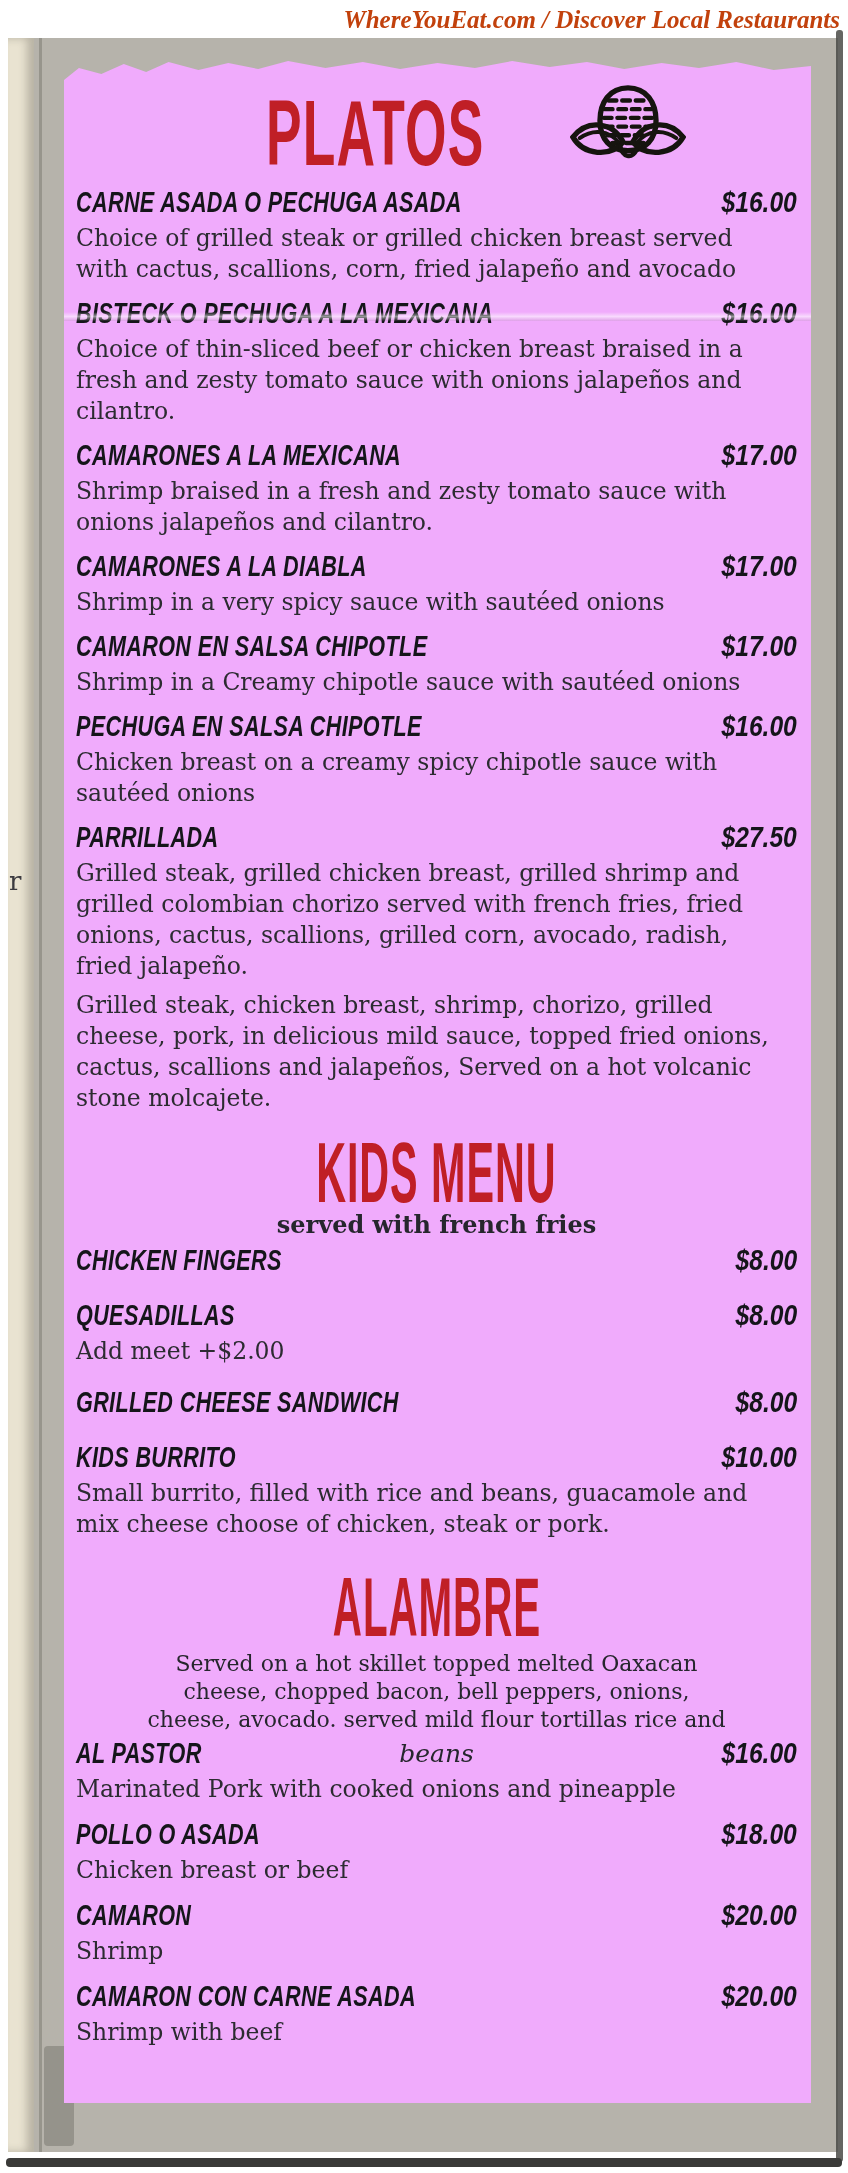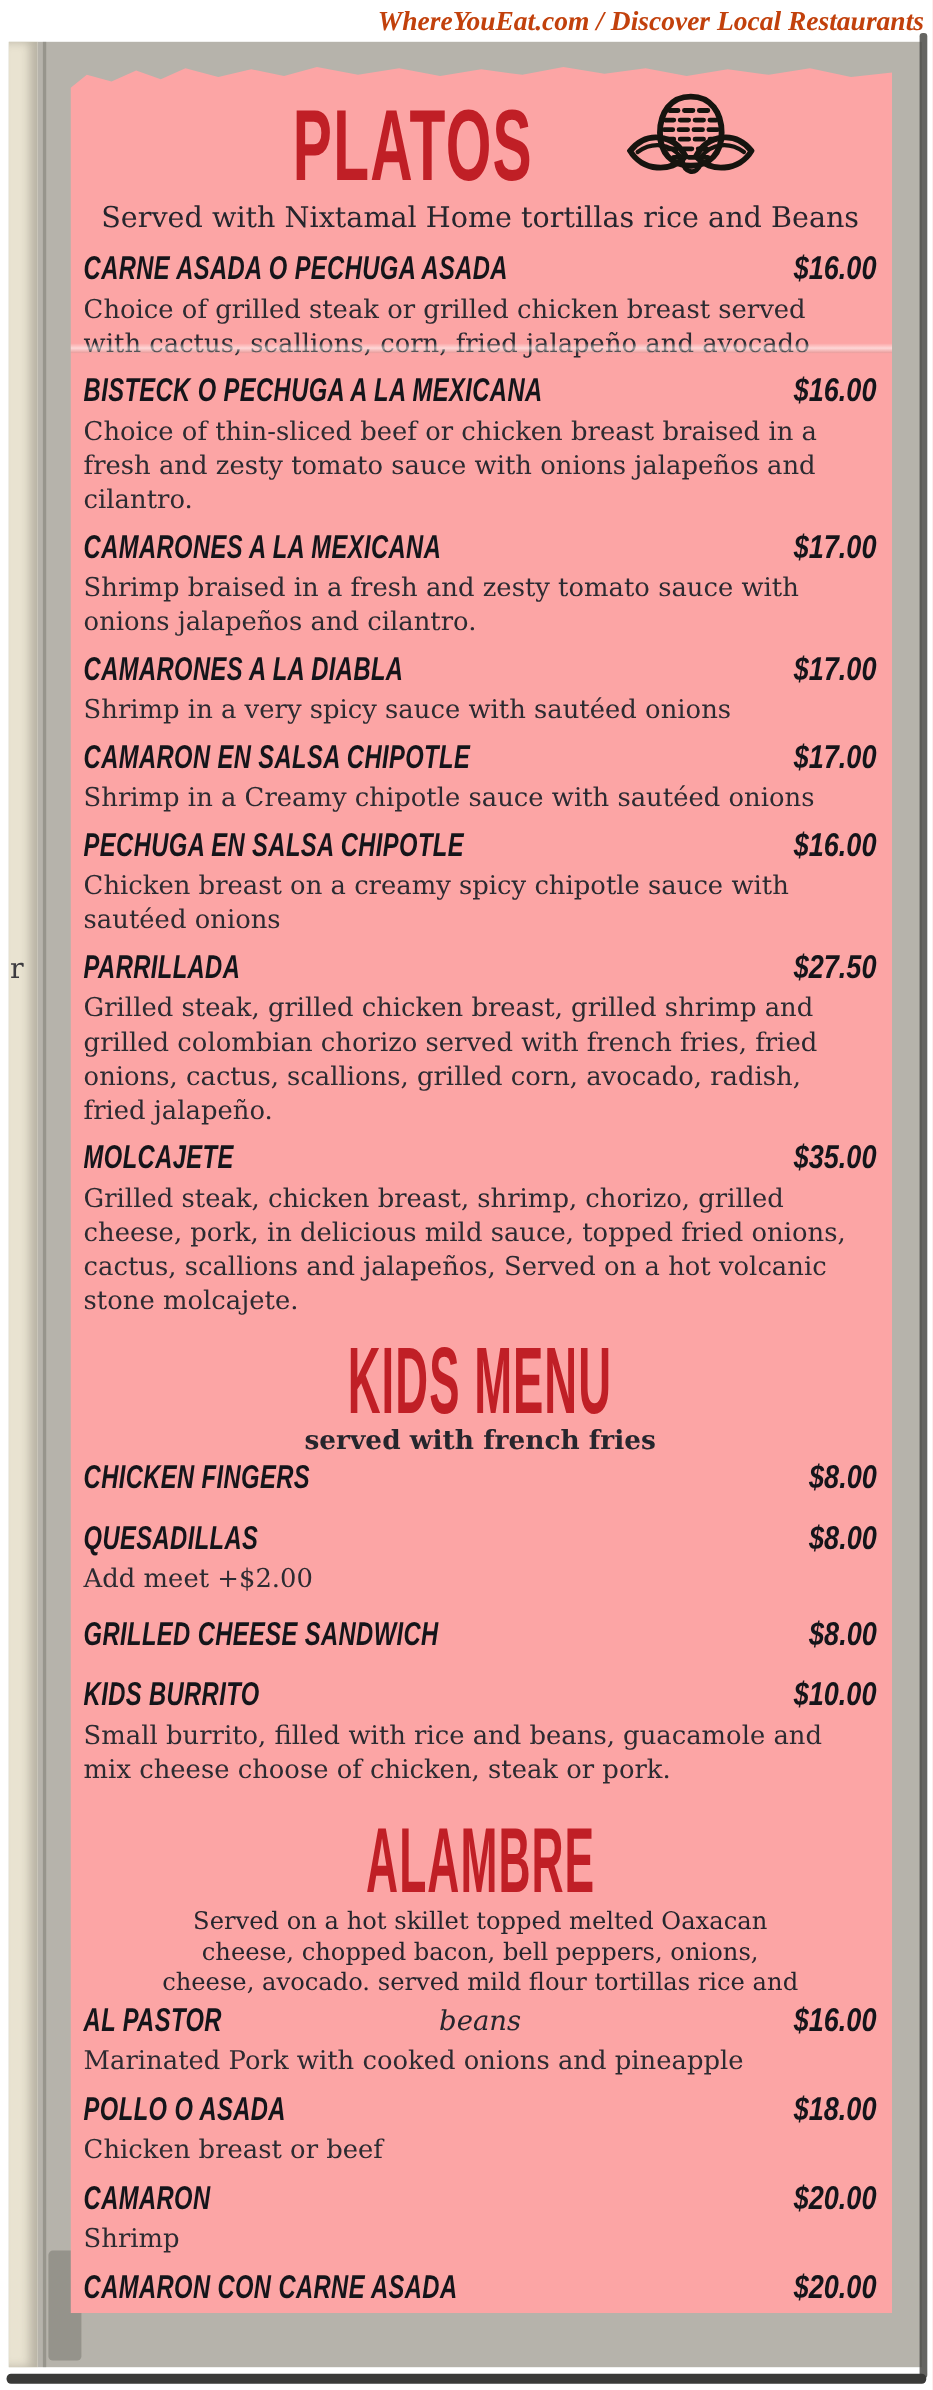--- a/index.html
+++ b/index.html
@@ -41,21 +41,21 @@
     position:absolute;left:36px;top:2008px;width:30px;height:100px;
     background:#8f8d85;border-radius:4px;opacity:.85;
   }
   .margin-note{
     position:absolute;left:1px;top:828px;
     font-family:"DejaVu Serif",serif;font-size:26px;color:#3c3b40;
   }
   
   .paper{
     position:absolute;left:56px;top:16px;width:747px;height:2049px;
-    background:#fca5a5;
+    background:#f0abfc;
     clip-path:polygon(0 26px,2% 14px,5% 20px,8% 10px,11% 18px,14% 8px,18% 16px,22% 9px,26% 15px,30% 7px,35% 14px,40% 8px,45% 15px,50% 9px,55% 14px,60% 7px,65% 13px,70% 8px,75% 15px,80% 9px,85% 14px,90% 8px,95% 16px,100% 12px,100% 100%,0 100%);
   }
   .fold{
     position:absolute;left:0;top:258px;width:100%;height:9px;
     background:linear-gradient(to bottom,rgba(255,255,255,0),rgba(255,255,255,.55),rgba(70,66,55,.10));
     pointer-events:none;
   }
   .content{position:relative;padding:34px 14px 0 12px;}
   
   .section{position:relative;}
@@ -126,21 +126,20 @@
             <svg class="corn" width="116" height="92" viewBox="0 0 120 95" style="display: block;" fill="none" stroke="#16140f" stroke-linecap="round">
   <path d="M60,6 C79,6 89,21 89,40 C89,59 78,71 60,71 C42,71 31,59 31,40 C31,21 41,6 60,6 Z" stroke-width="5.5"></path>
   <path d="M40,19 H80 M36,28 H84 M35,37 H85 M36,46 H84 M39,55 H81 M44,63 H76" stroke-width="4.5" stroke-dasharray="8 6"></path>
   <path d="M3,57 C18,38 44,41 55,62 C42,78 14,76 3,57 Z" stroke-width="5.5"></path>
   <path d="M10,58 C24,48 40,50 50,62" stroke-width="4"></path>
   <path d="M117,57 C102,38 76,41 65,62 C78,78 106,76 117,57 Z" stroke-width="5.5"></path>
   <path d="M110,58 C96,48 80,50 70,62" stroke-width="4"></path>
   <path d="M52,66 C54,78 64,80 69,70" stroke-width="4.5"></path>
 </svg>
           </div>
-          <div class="subtitle-line">Served with Nixtamal Home tortillas rice and Beans</div>
           <div class="item">
             <div class="item-row">
               <span class="item-name">CARNE ASADA O PECHUGA ASADA</span>
               <span class="item-price">$16.00</span>
             </div>
             <div class="item-desc">Choice of grilled steak or grilled chicken breast served with cactus, scallions, corn, fried jalapeño and avocado</div>
           </div>
           <div class="item">
             <div class="item-row">
               <span class="item-name">BISTECK O PECHUGA A LA MEXICANA</span>
@@ -177,24 +176,20 @@
             <div class="item-desc">Chicken breast on a creamy spicy chipotle sauce with sautéed onions</div>
           </div>
           <div class="item">
             <div class="item-row">
               <span class="item-name">PARRILLADA</span>
               <span class="item-price">$27.50</span>
             </div>
             <div class="item-desc">Grilled steak, grilled chicken breast, grilled shrimp and grilled colombian chorizo served with french fries, fried onions, cactus, scallions, grilled corn, avocado, radish, fried jalapeño.</div>
           </div>
           <div class="item">
-            <div class="item-row">
-              <span class="item-name">MOLCAJETE</span>
-              <span class="item-price">$35.00</span>
-            </div>
             <div class="item-desc">Grilled steak, chicken breast, shrimp, chorizo, grilled cheese, pork, in delicious mild sauce, topped fried onions, cactus, scallions and jalapeños, Served on a hot volcanic stone molcajete.</div>
           </div>
         </div>
         <div class="section sec-kids-menu">
           <div class="title-row">
             <h2 class="red-title">KIDS MENU</h2>
           </div>
           <div class="subtitle-line">served with french fries</div>
           <div class="item">
             <div class="item-row">

